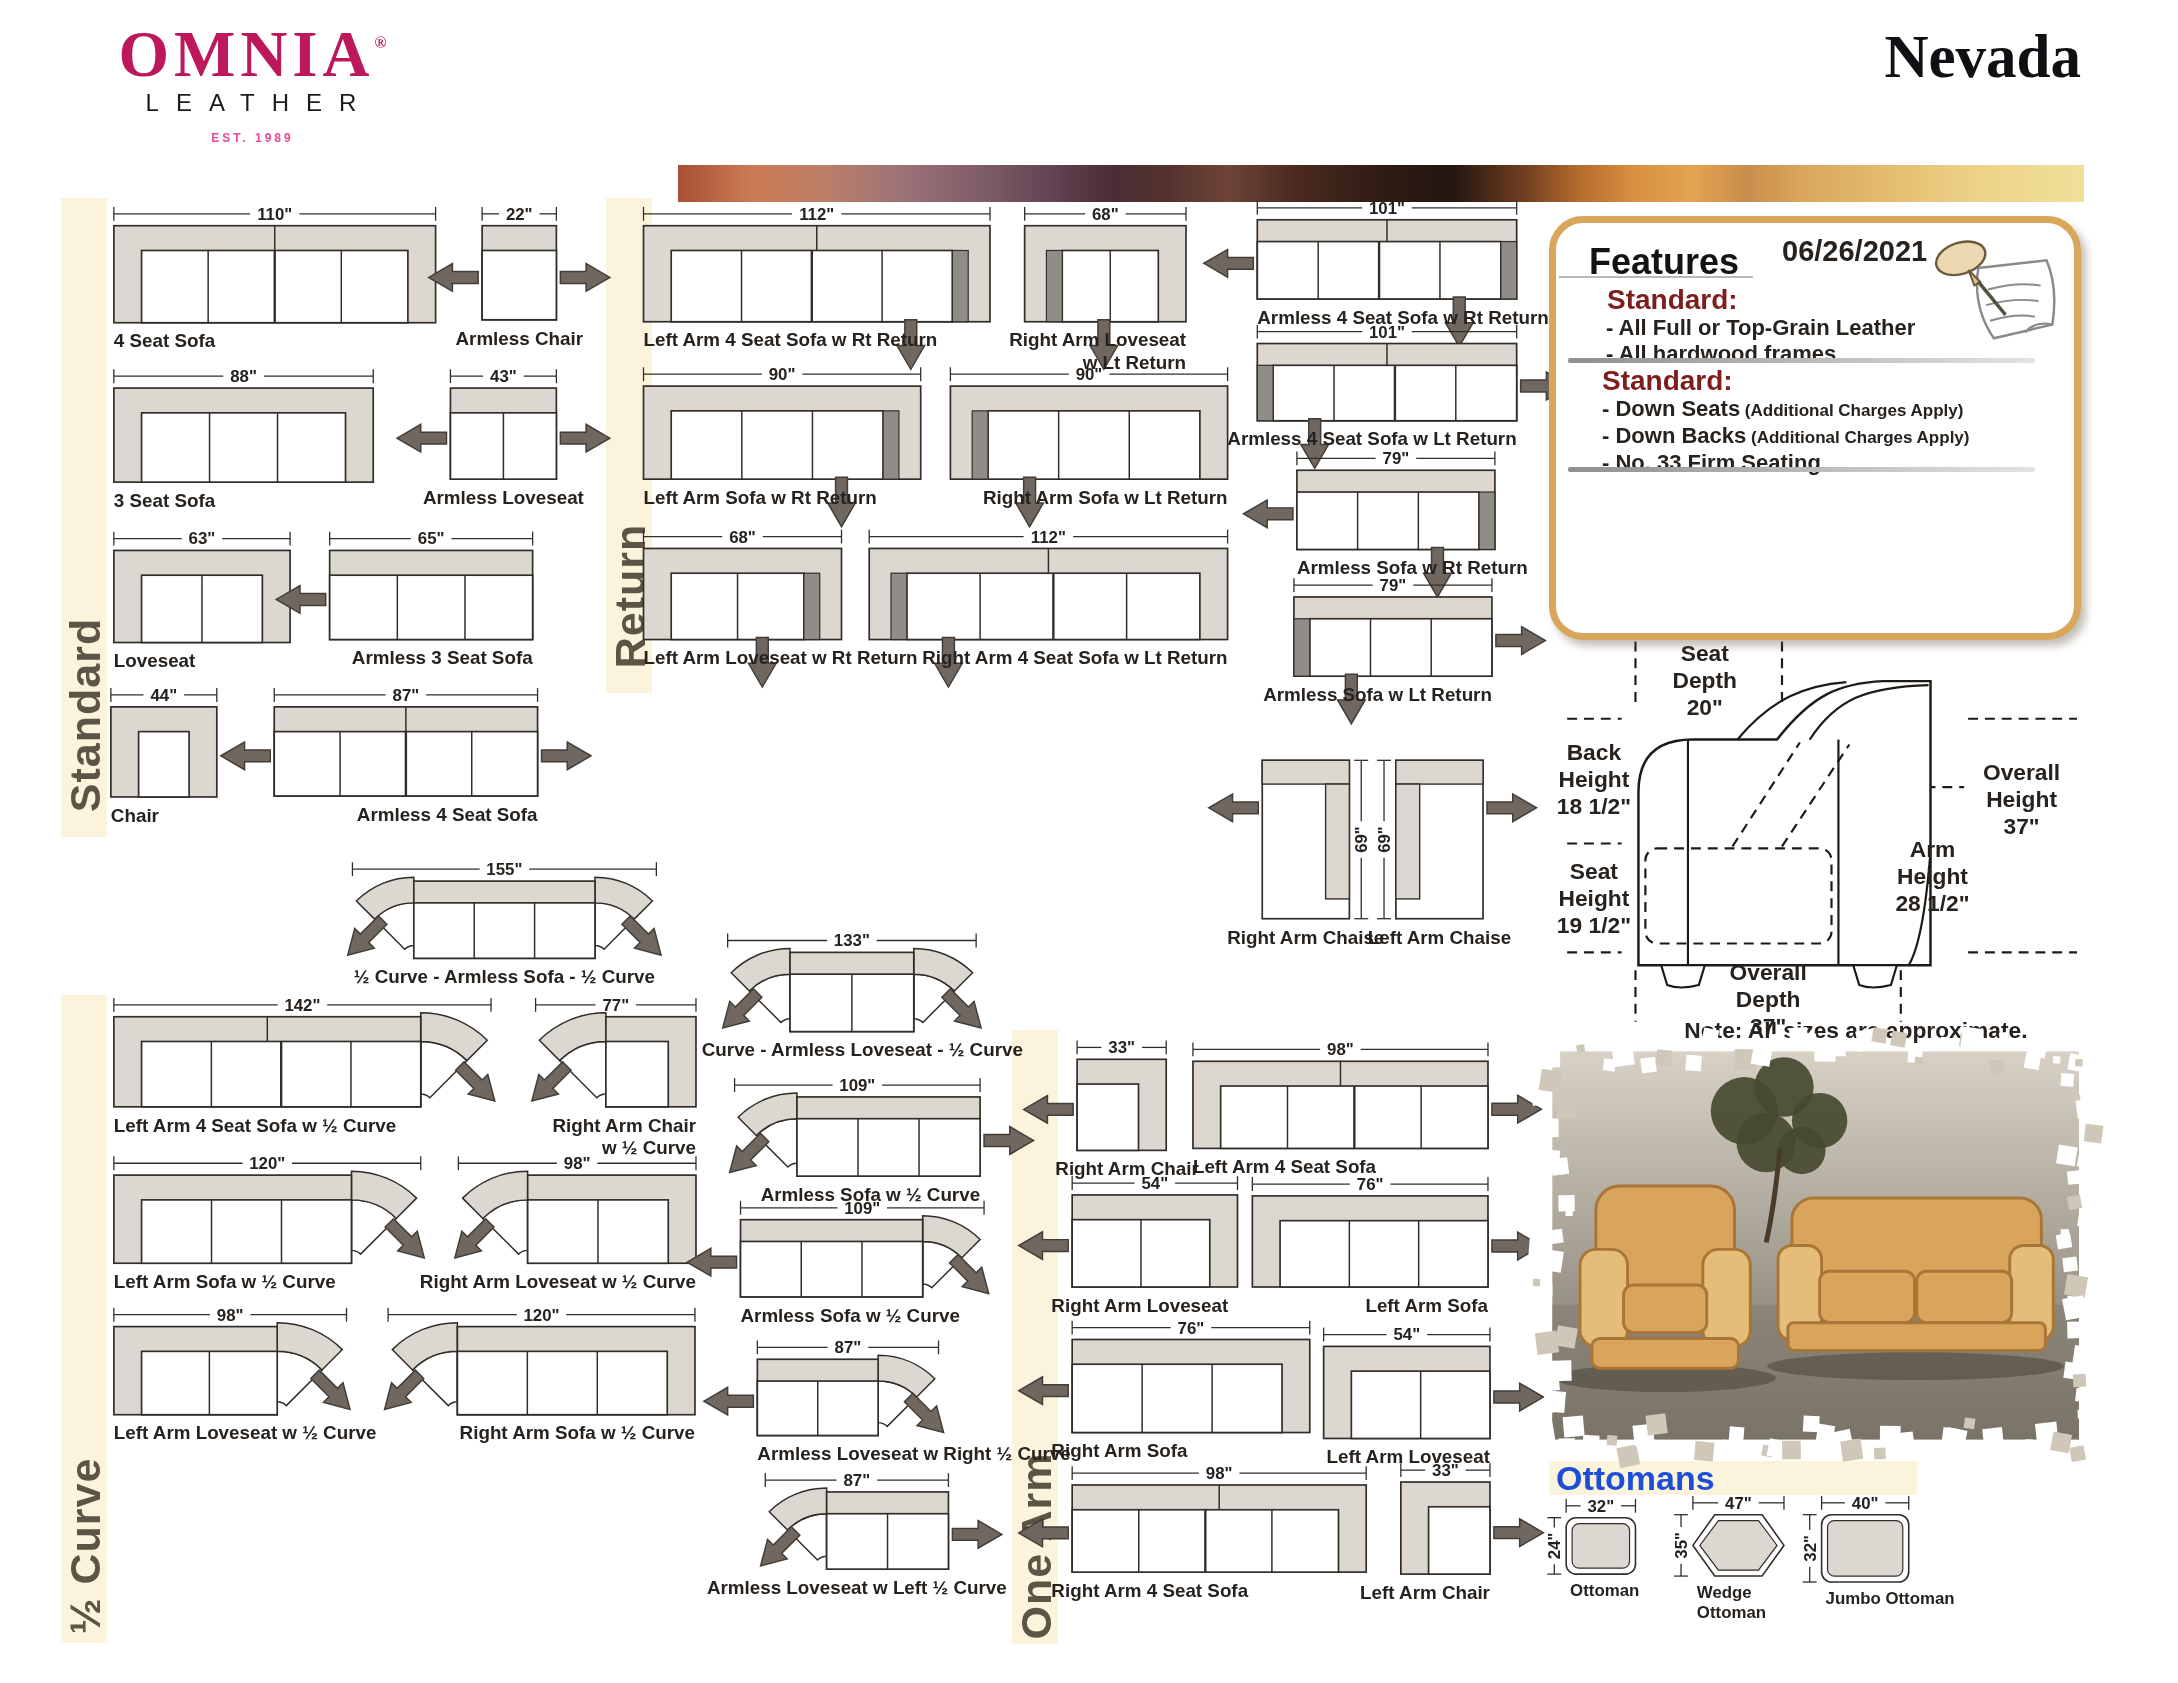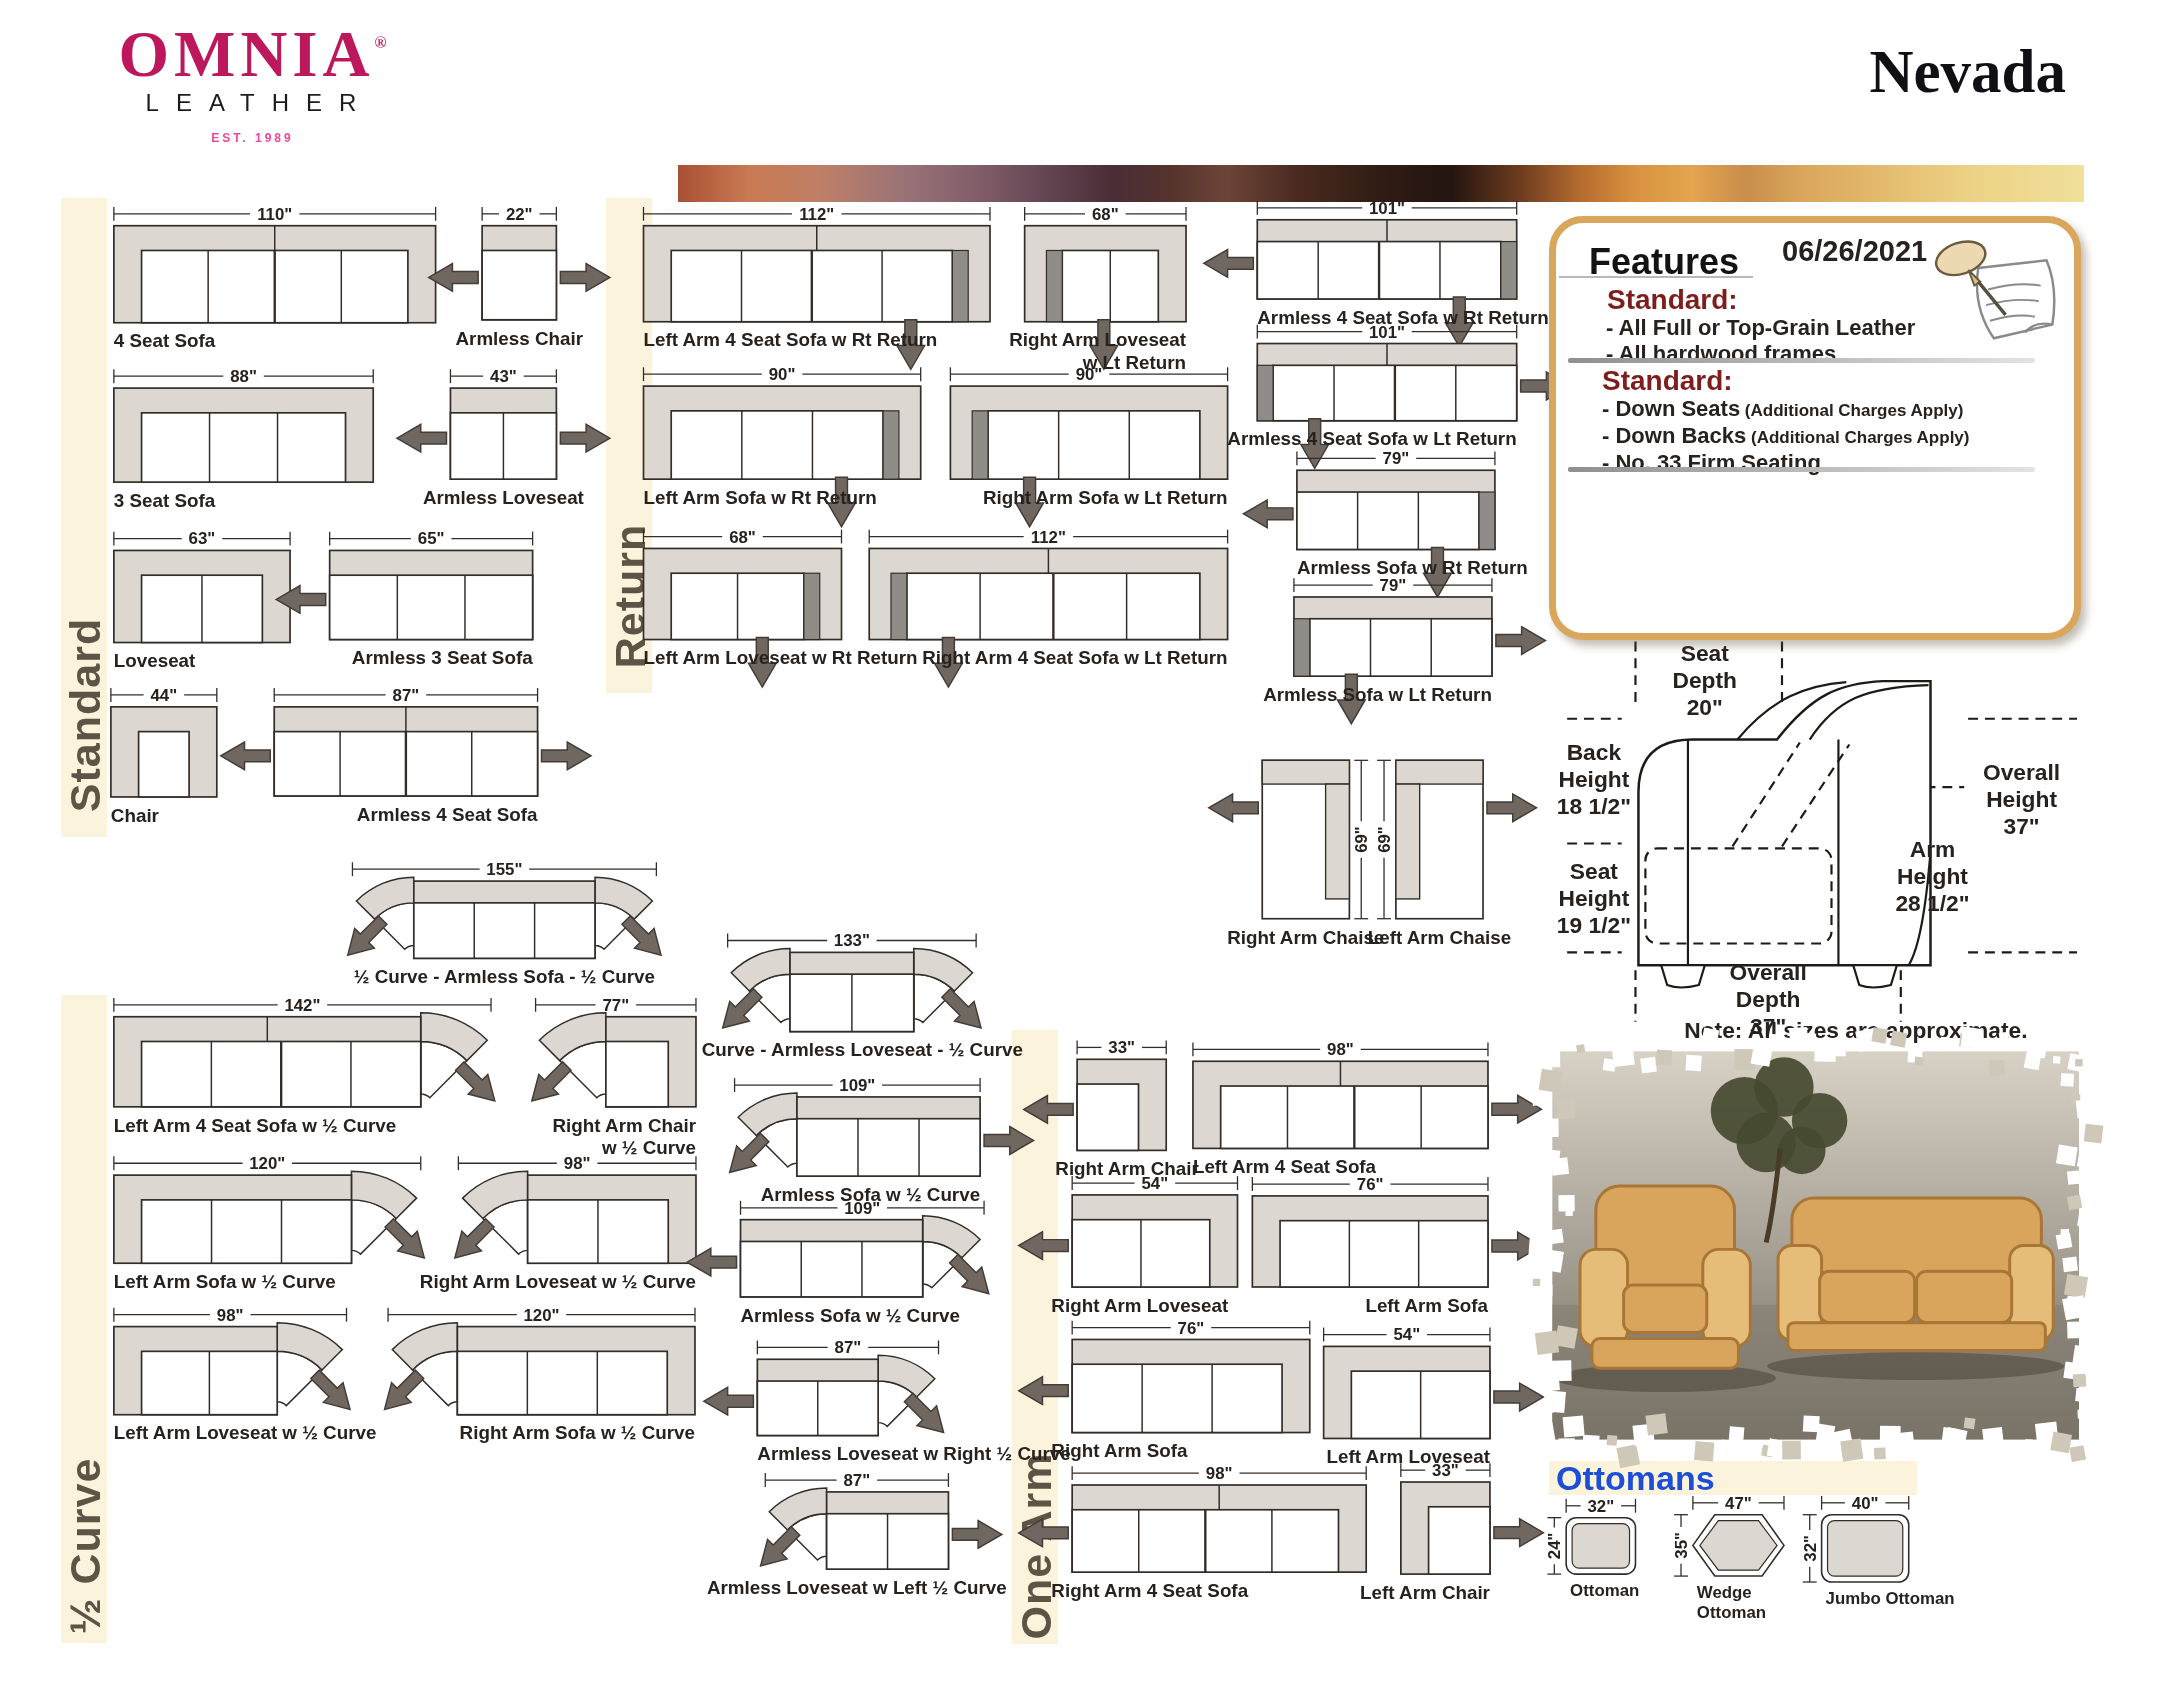--- a/index.html
+++ b/index.html
@@ -4,21 +4,21 @@
 <style>
   html,body{margin:0;padding:0;background:#fff;}
   .page{position:relative;width:2178px;height:1683px;background:#fff;overflow:hidden;
         font-family:"Liberation Sans",sans-serif;color:#27221e;}
   
   .logo{position:absolute;left:79px;top:22px;width:347px;text-align:center;}
   .logo-main{font-family:"Liberation Serif",serif;font-weight:700;font-size:65px;letter-spacing:5px;color:#be185d;line-height:1;}
   .logo-reg{font-size:16px;vertical-align:28px;letter-spacing:0;}
   .logo-sub{font-size:24px;letter-spacing:17px;color:#1c1c1c;margin-top:2px;padding-left:14px;font-weight:400;}
   .logo-est{font-size:12px;font-weight:700;letter-spacing:3px;color:#ec4899;margin-top:14px;}
-  .product{position:absolute;right:97px;top:22px;margin:15px;font-family:"Liberation Serif",serif;
+  .product{position:absolute;right:97px;top:22px;margin:0;font-family:"Liberation Serif",serif;
            font-size:61px;font-weight:700;color:#101014;}
   .leather-strip{position:absolute;left:678px;top:165px;width:1406px;height:37px;
     background:linear-gradient(90deg,
       #a84f35 0%,#c97a52 5%,#bf7f66 10%,#9a7377 16%,#7d5b66 22%,#5f4150 27%,
       #4a2d35 31%,#54332e 35%,#6d4437 39%,#4a2a20 44%,#2f1c14 50%,#241510 55%,
       #6e3d1e 60%,#b36a2e 64%,#d8913f 68%,#e3a54f 72%,#c98d4c 76%,#d9a75c 80%,
       #e4bc6f 86%,#ecd286 92%,#f0e09a 100%);}
   
   .band{position:absolute;background:#fcf3dd;}
   .band-standard{left:61px;top:198px;width:46px;height:639px;}

